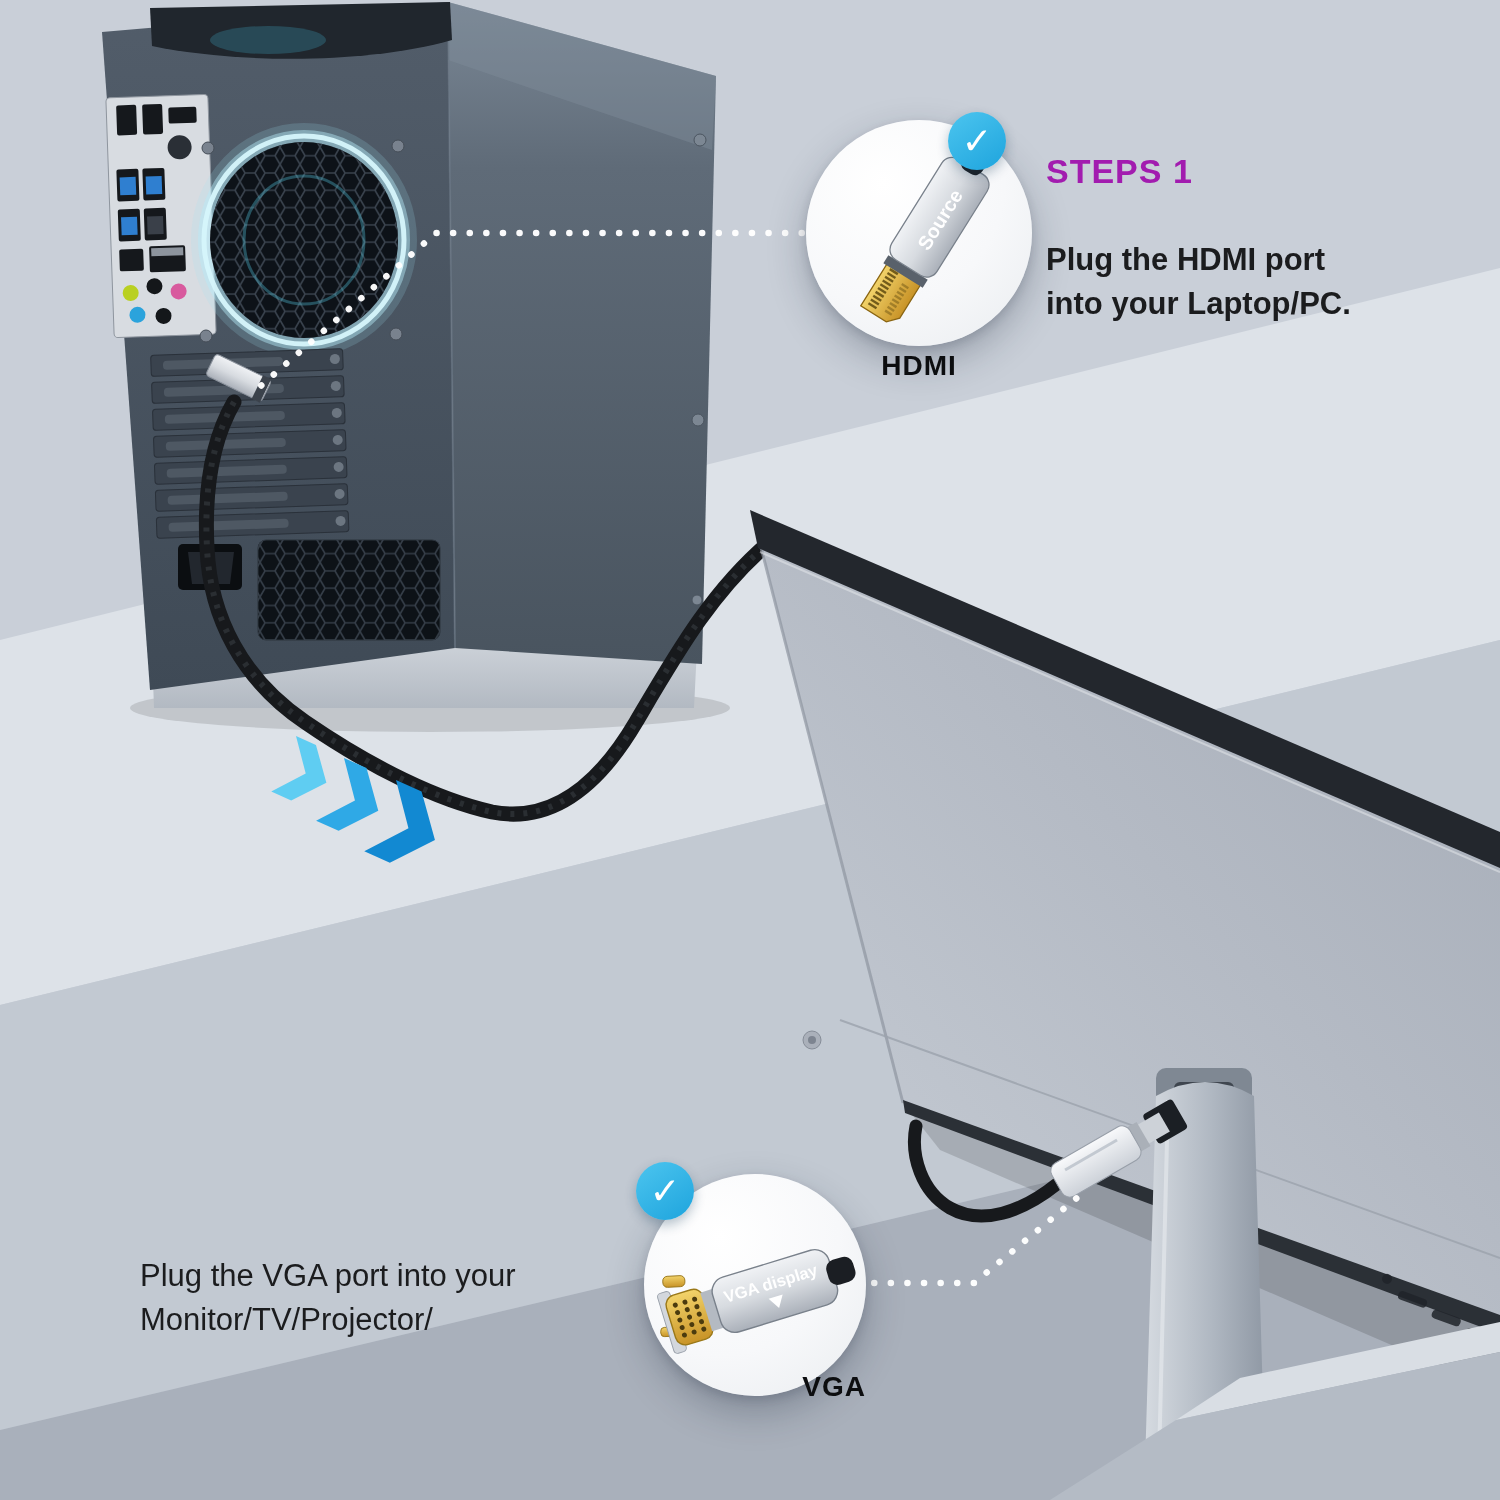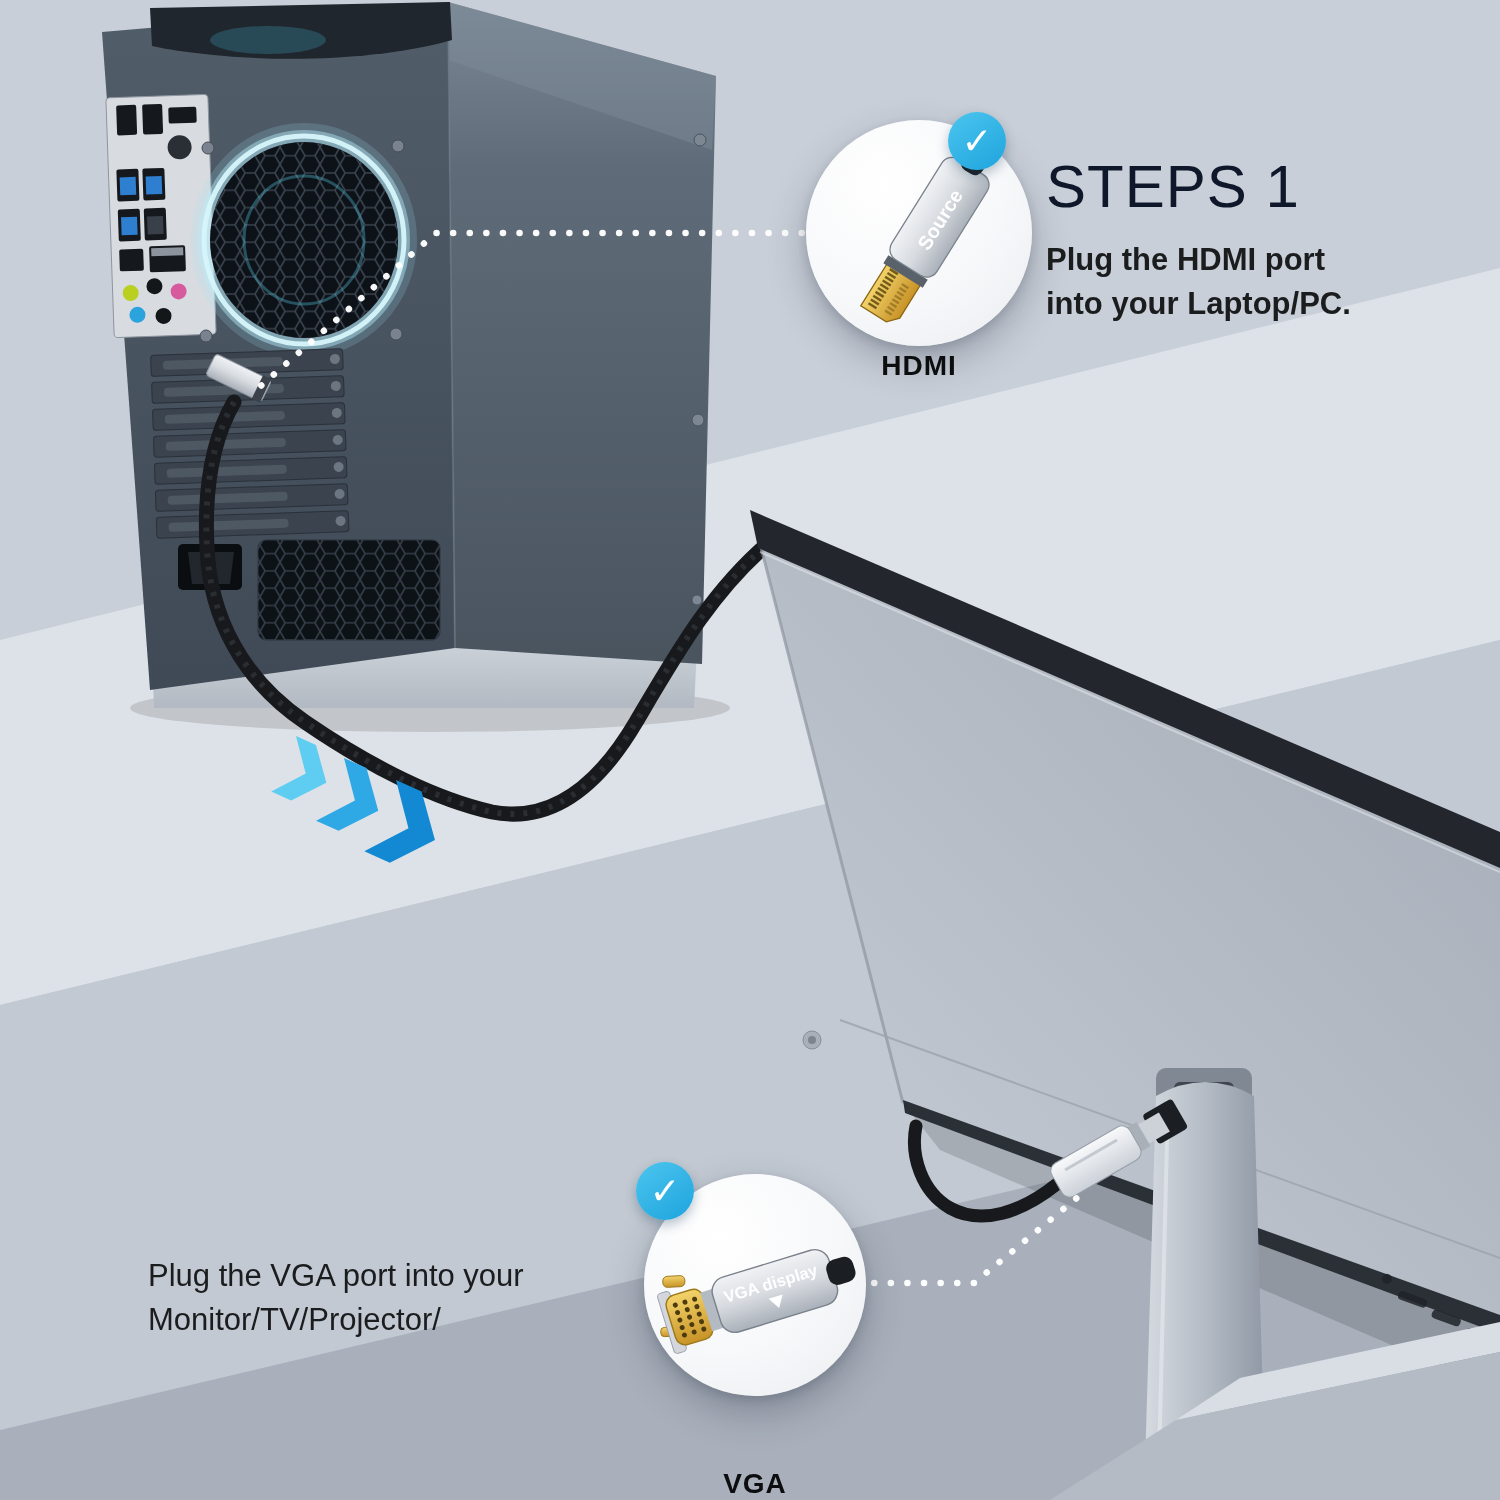--- a/index.html
+++ b/index.html
@@ -4,22 +4,22 @@
 <title>HDMI to VGA Cable Steps</title>
 <style>
   html,body { margin:0; padding:0; background:#e8eaee; }
   .stage {
     position:relative; width:1500px; height:1500px; overflow:hidden;
     font-family:"Liberation Sans","DejaVu Sans",sans-serif;
     background:#c9cfd8;
   }
   .scene { position:absolute; left:0; top:0; width:1500px; height:1500px; }
   .h1 {
-    position:absolute; font-weight:400; font-size:60px; letter-spacing:1px;
-    color:#0f172a; white-space:nowrap;
+    position:absolute; font-weight:700; font-size:34px; letter-spacing:1px;
+    color:#a21caf; white-space:nowrap;
   }
   .body-text {
     position:absolute; font-size:31px; line-height:1.42; color:#1b1c1e;
   }
   .connector-label {
     position:absolute; font-weight:700; font-size:28px; color:#0c0d0f;
     text-align:center; letter-spacing:1px;
   }
   .callout {
     position:absolute; border-radius:50%;
@@ -36,23 +36,23 @@
     box-shadow:0 5px 12px rgba(20,60,90,.3);
     z-index:6;
   }
   #callout-hdmi { left:806px; top:120px; width:226px; height:226px; }
   #badge-hdmi  { left:948px; top:112px; }
   #label-hdmi  { left:806px; top:350px; width:226px; }
   #steps1-title{ left:1046px; top:152px; }
   #steps1-body { left:1046px; top:238px; width:330px;font-weight:bold; }
   #callout-vga { left:644px; top:1174px; width:222px; height:222px; }
   #badge-vga   { left:636px; top:1162px; }
-  #label-vga   { left:644px; top:1468px; width:222px; }
+  #label-vga   { left:644px; top:1371px; width:222px;text-align:right; }
   #steps2-title{ left:146px; top:1172px; }
-  #steps2-body { left:148px; top:1254px; width:440px; }
+  #steps2-body { left:140px; top:1254px; width:440px; }
 </style>
 </head>
 <body>
 
 <div class="stage">
 
   <svg class="scene" viewBox="0 0 1500 1500">
     <defs>
       <pattern id="hex" width="20" height="17.3" patternUnits="userSpaceOnUse">
         <path d="M5,0 L15,0 L20,8.66 L15,17.3 L5,17.3 L0,8.66 Z" fill="none" stroke="#39424d" stroke-width="1.6"></path>

